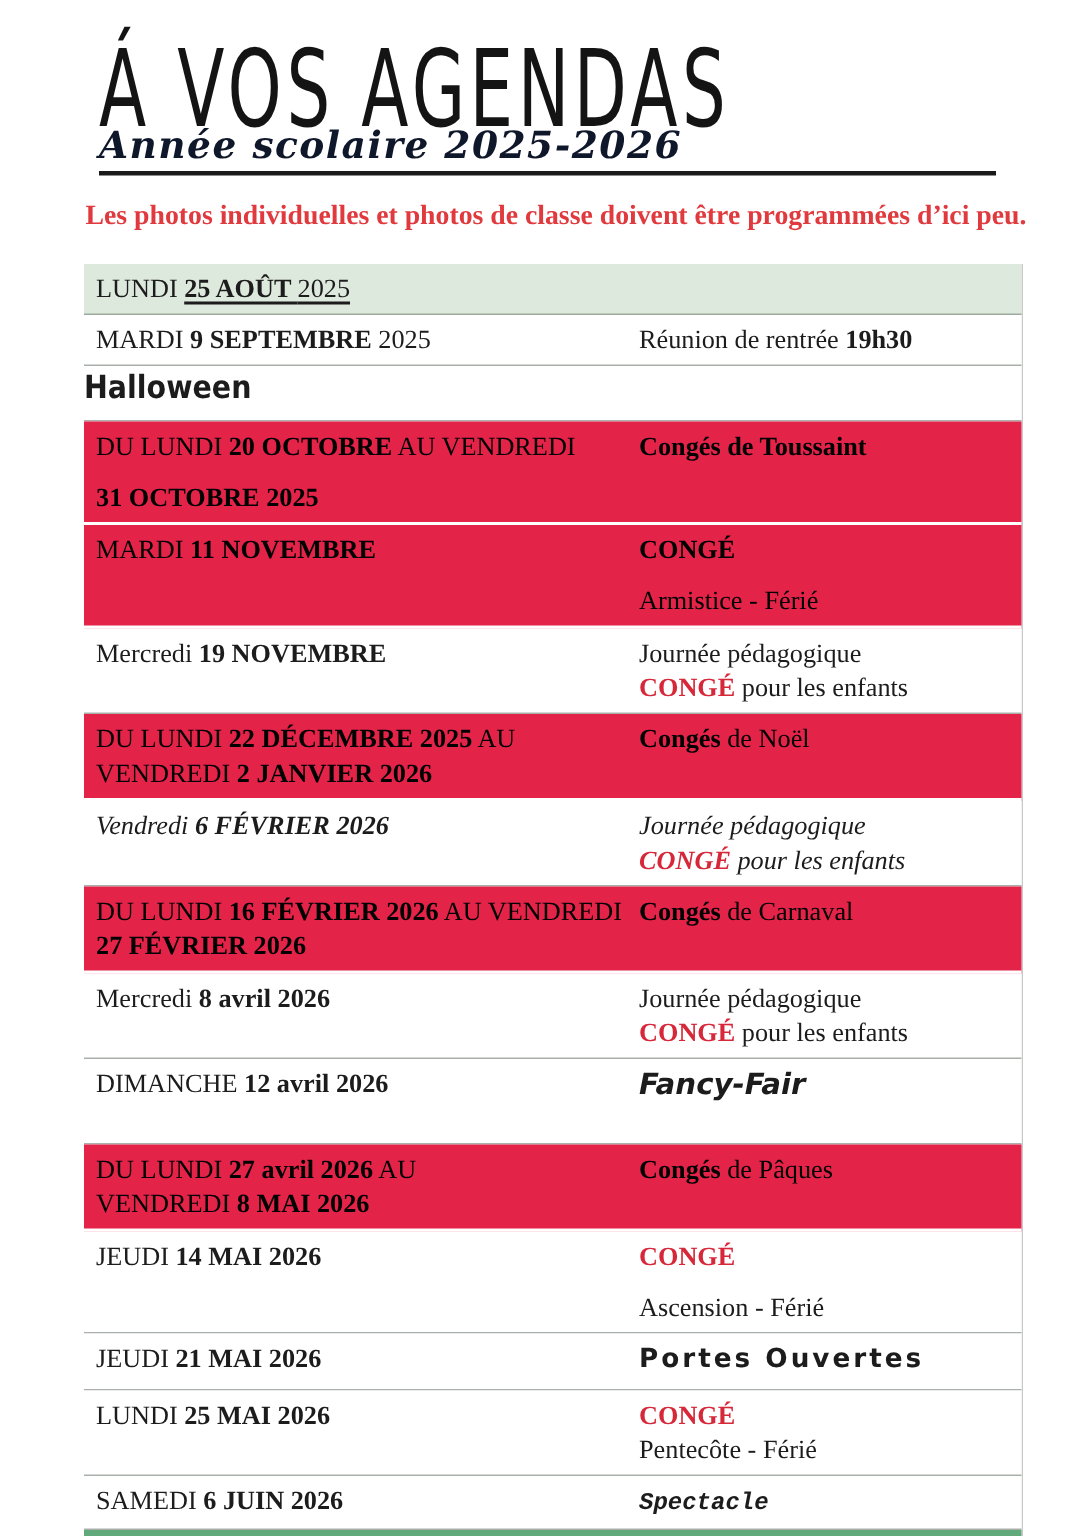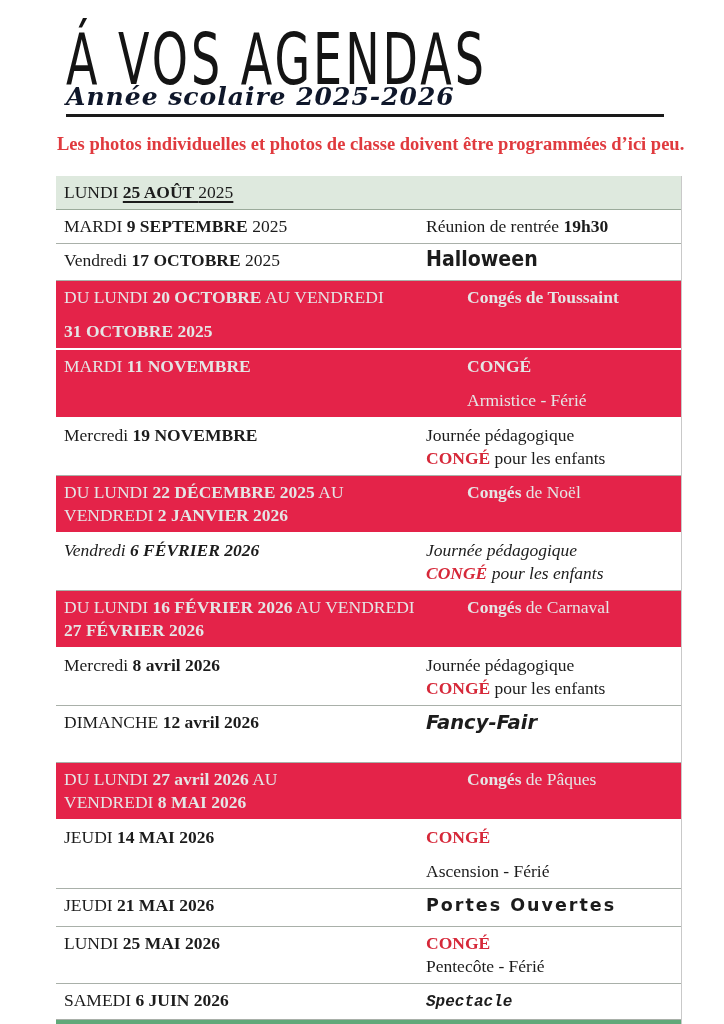--- a/index.html
+++ b/index.html
@@ -21,21 +21,21 @@
   }
   .rule{border:none;border-top:3px solid var(--rule_black,#1a1a1a);margin:3px 0 0 0;}
   .note{
     margin:17px 10px 21px 57px;font-size:18.5px;font-weight:bold;
     color:var(--note_red,#e03a3e);
   }
   
   .agenda{margin-left:56px;width:625px;border-right:1px solid #c9c9c9;font-size:17.5px;}
   .row{display:flex;background:#fff;border-bottom:1px solid #a9b0a9;box-sizing:border-box;}
   .row.lightgreen{background:var(--row_light_green,#dee9de);border-bottom:1px solid #9bab9b;}
-  .row.red{background:var(--row_red,#e42349);color:#e5e5e5;border-bottom:2px solid #fff;gap:41px;}
+  .row.red{background:var(--row_red,#e42349);color:#000000;border-bottom:2px solid #fff;}
   .row.green{background:var(--row_green,#60a97a);color:#fff;border-bottom:1px solid #fff;}
   .cell{box-sizing:border-box;}
   .date-cell{width:370px;padding:5px 6px 5px 8px;}
   .event-cell{flex:1;padding:5px 4px 5px 0;}
   .line{line-height:23px;}
   .line.gap{margin-top:11px;}
   .b{font-weight:bold;}
   .u{text-decoration:underline;text-underline-offset:3px;text-decoration-thickness:1.5px;}
   .accent{color:var(--accent_red,#d62839);font-weight:bold;}
   
@@ -66,23 +66,20 @@
       </div>
       <div class="row white" style="min-height: 32px;">
         <div class="cell date-cell">
           <div class="line"><span class="">MARDI </span><span class="b">9 SEPTEMBRE</span><span class=""> 2025</span></div>
         </div>
         <div class="cell event-cell">
           <div class="line"><span class="">Réunion de rentrée </span><span class="b">19h30</span></div>
         </div>
       </div>
       <div class="row white" style="min-height: 37px;">
-        <div class="cell date-cell">
-          <div class="line"><span class="">Vendredi </span><span class="b">17 OCTOBRE</span><span class=""> 2025</span></div>
-        </div>
         <div class="cell event-cell">
           <div class="line"><span class="f-halloween">Halloween</span></div>
         </div>
       </div>
       <div class="row red" style="min-height: 66px;">
         <div class="cell date-cell">
           <div class="line"><span class="">DU LUNDI </span><span class="b">20 OCTOBRE</span><span class=""> AU VENDREDI</span></div>
           <div class="line gap"><span class="b">31 OCTOBRE 2025</span></div>
         </div>
         <div class="cell event-cell">

